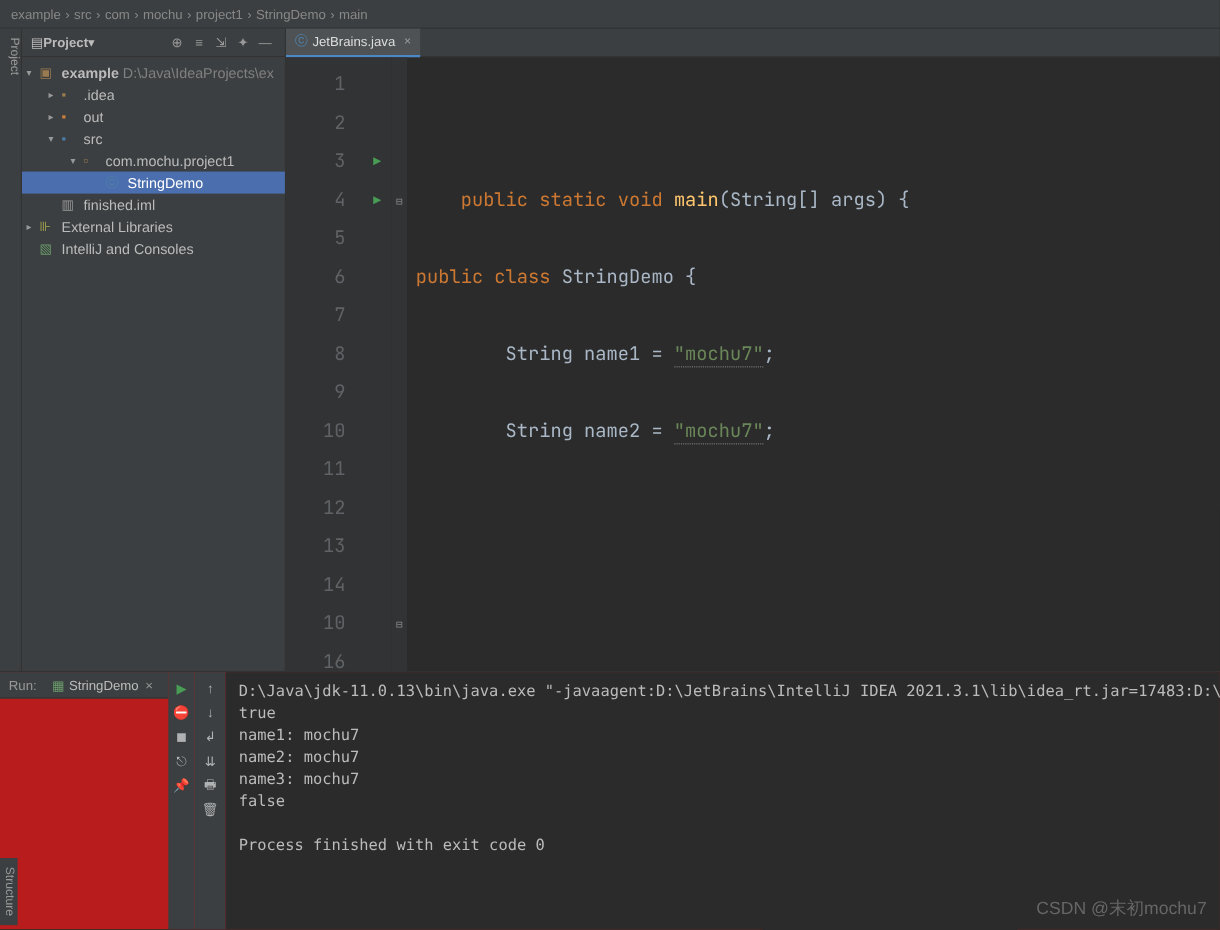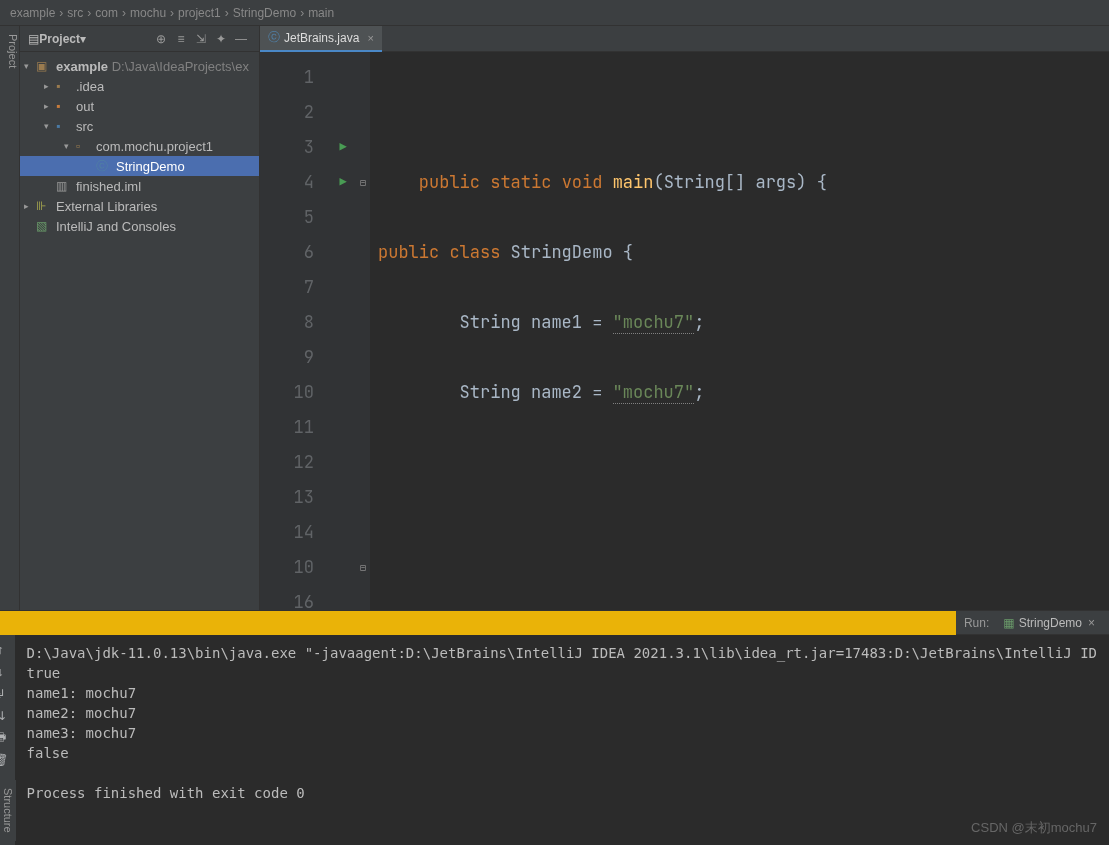--- a/index.html
+++ b/index.html
@@ -131,25 +131,24 @@
   color: #a9b7c6;
 }
 .code-line { height: 35px; }
 .kw { color: #cc7832; }
 .str-u { color: #6a8759; border-bottom: 1px dotted #808080; }
 .fn { color: #ffc66d; }
 .field { color: #9876aa; font-style: italic; }
 .hl { background: #616133; }
 .run-panel {
   height: 235px;
-  background: #eab308;
+  background: #b91c1c;
   border-top: 1px solid #323232;
   display: flex;
-  flex-direction: column;
-  align-items: flex-end;
+  flex-direction: row;
 }
 .run-header {
   height: 24px;
   background: #3c3f41;
   display: flex;
   align-items: center;
   padding: 0 8px;
   font-size: 12px;
   border-bottom: 1px solid #323232;
 }
@@ -195,21 +194,21 @@
   font-size: 11px;
   color: #999;
   background: #3c3f41;
   padding: 8px 2px;
 }
 .watermark {
   position: absolute;
   bottom: 8px;
   right: 12px;
   color: #666;
-  font-size: 13px;
+  font-size: 16px;
 }
 </style>
 </head>
 <body>
 
 <div class="breadcrumb">
   <span>example</span>
     <span>›</span>
   <span>src</span>
     <span>›</span>

